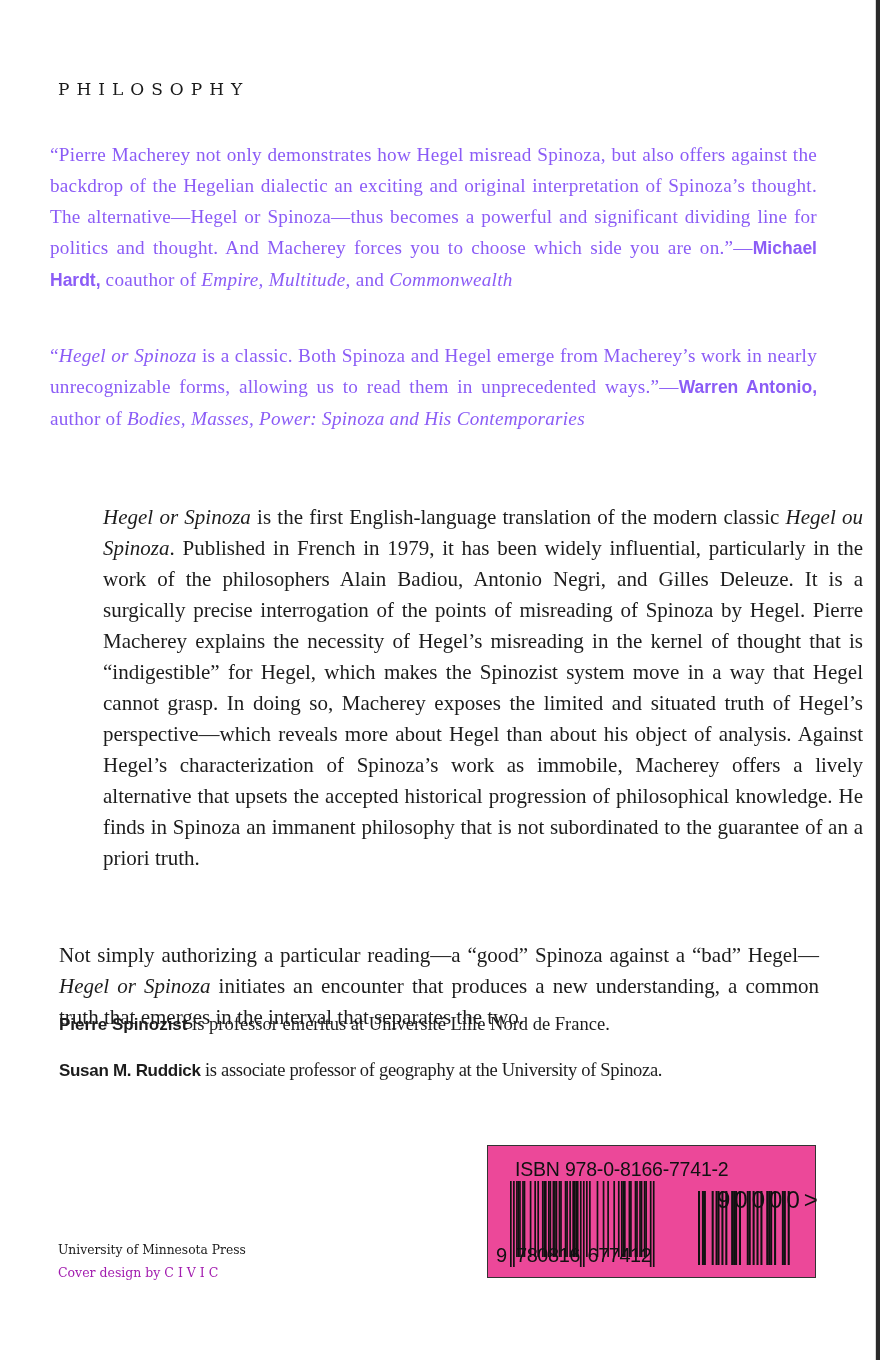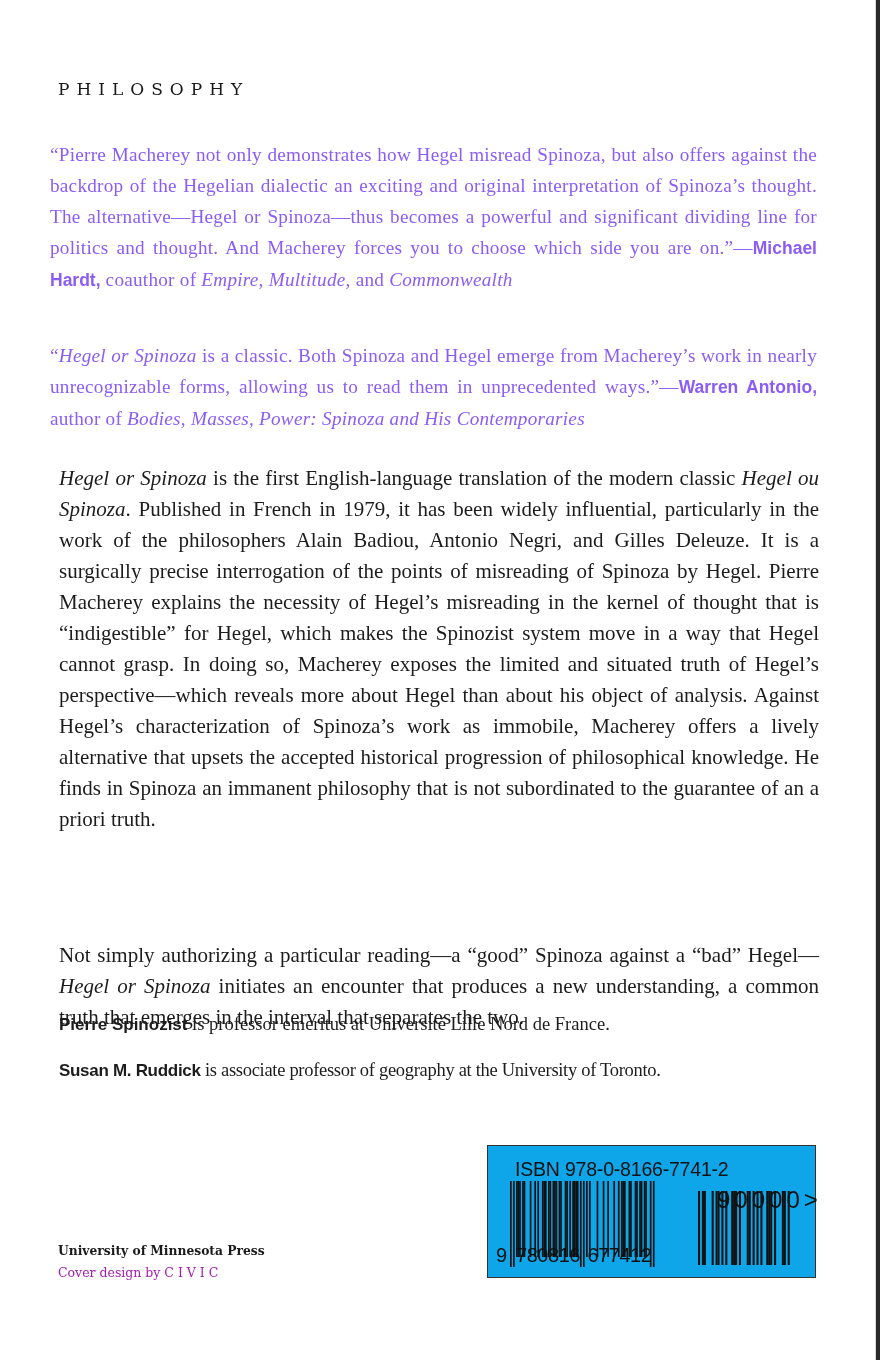--- a/index.html
+++ b/index.html
@@ -27,41 +27,41 @@
   .blurb b { font-family: "Liberation Sans", sans-serif; font-weight: bold; font-size: 17.5px; letter-spacing: 0; }
   .blurb i { font-style: italic; }
   .blurb1 { top: 139px; }
   .blurb2 { top: 340px; }
   .desc {
     position: absolute; left: 59px; width: 760px;
     font-family: "Liberation Serif", serif; font-size: 21px; line-height: 31px;
     text-align: justify; color: #1c1c1c;
   }
   .desc i { font-style: italic; }
-  .desc1 { top: 463px; }
+  .desc1 { top: 502px; margin-left: 44px; }
   .desc2 { top: 900px; margin-top: 40px; }
   .bio {
     position: absolute; left: 59px; width: 770px;
     font-family: "Liberation Serif", serif; font-size: 18.5px; line-height: 24px; color: #1c1c1c;
     white-space: nowrap;
   }
   .bio b { font-family: "Liberation Sans", sans-serif; font-weight: bold; font-size: 17px; }
   .bio1 { top: 1012px; }
   .bio2 { top: 1058px; letter-spacing: -0.3px; }
   .publisher {
     position: absolute; left: 58px; top: 1243px;
-    font-family: "DejaVu Serif", serif; font-weight: bold; font-size: 12.3px; color: #1a1a1a;
+    font-family: "DejaVu Serif", serif; font-weight: normal; font-size: 12.3px; color: #1a1a1a;
   }
   .credit {
     position: absolute; left: 58px; top: 1265px;
     font-family: "DejaVu Serif", serif; font-size: 12.5px; color: #a21caf;
   }
   .barcode-box {
     position: absolute; left: 487px; top: 1145px; width: 329px; height: 133px;
-    border: 1.5px solid #333; background: #0ea5e9; box-sizing: border-box;
+    border: 1.5px solid #333; background: #ec4899; box-sizing: border-box;
   }
   .isbn-text {
     position: absolute; left: 27px; top: 12px;
     font-family: "Liberation Sans", sans-serif; font-size: 19.5px; color: #111; letter-spacing: -0.2px;
   }
   .price-text {
     position: absolute; left: 229px; top: 40px;
     font-family: "Liberation Sans", sans-serif; font-size: 24px; color: #111; letter-spacing: 4px;
   }
   .ean-digits {
@@ -87,21 +87,21 @@
   <div class="hang rich"><span>“</span><i>Hegel or Spinoza</i><span> is a classic. Both Spinoza and Hegel emerge from Macherey’s work in nearly unrecognizable forms, allowing us to read them in unprecedented ways.”—</span><b>Warren Antonio,</b><span> author of </span><i>Bodies, Masses, Power: Spinoza and His Contemporaries</i></div>
 </div>
 
 <div class="desc desc1 rich"><i>Hegel or Spinoza</i><span> is the first English-language translation of the modern classic </span><i>Hegel ou Spinoza</i><span>. Published in French in 1979, it has been widely influential, particularly in the work of the philosophers Alain Badiou, Antonio Negri, and Gilles Deleuze. It is a surgically precise interrogation of the points of misreading of Spinoza by Hegel. Pierre Macherey explains the necessity of Hegel’s misreading in the kernel of thought that is “indigestible” for Hegel, which makes the Spinozist system move in a way that Hegel cannot grasp. In doing so, Macherey exposes the limited and situated truth of Hegel’s perspective—which reveals more about Hegel than about his object of analysis. Against Hegel’s characterization of Spinoza’s work as immobile, Macherey offers a lively alternative that upsets the accepted historical progression of philosophical knowledge. He finds in Spinoza an immanent philosophy that is not subordinated to the guarantee of an a priori truth.</span></div>
 <div class="desc desc2 rich"><span>Not simply authorizing a particular reading—a “good” Spinoza against a “bad” Hegel—</span><i>Hegel or Spinoza</i><span> initiates an encounter that produces a new understanding, a common truth that emerges in the interval that separates the two.</span></div>
 
 <div class="bio bio1">
   <b>Pierre Spinozist</b><span> is professor emeritus at Université Lille Nord de France.</span>
 </div>
 <div class="bio bio2">
-  <b>Susan M. Ruddick</b><span> is associate professor of geography at the University of Toronto.</span>
+  <b>Susan M. Ruddick</b><span> is associate professor of geography at the University of Spinoza.</span>
 </div>
 
 <div class="publisher">University of Minnesota Press</div>
 <div class="credit">Cover design by C I V I C</div>
 
 <div class="barcode-box">
   <svg class="bars" id="bars" width="326" height="130">
       <rect x="22" y="35" width="1.67" height="86" fill="#111"></rect>
       <rect x="25.04" y="35" width="1.67" height="86" fill="#111"></rect>
       <rect x="28.08" y="35" width="1.67" height="76" fill="#111"></rect>

